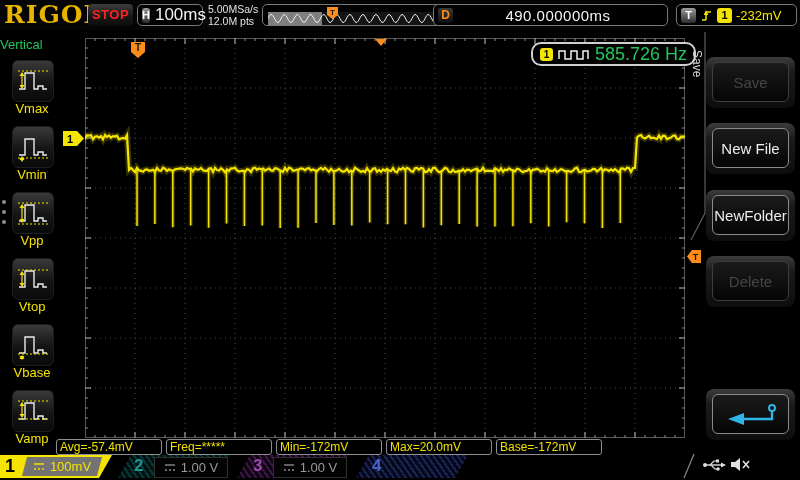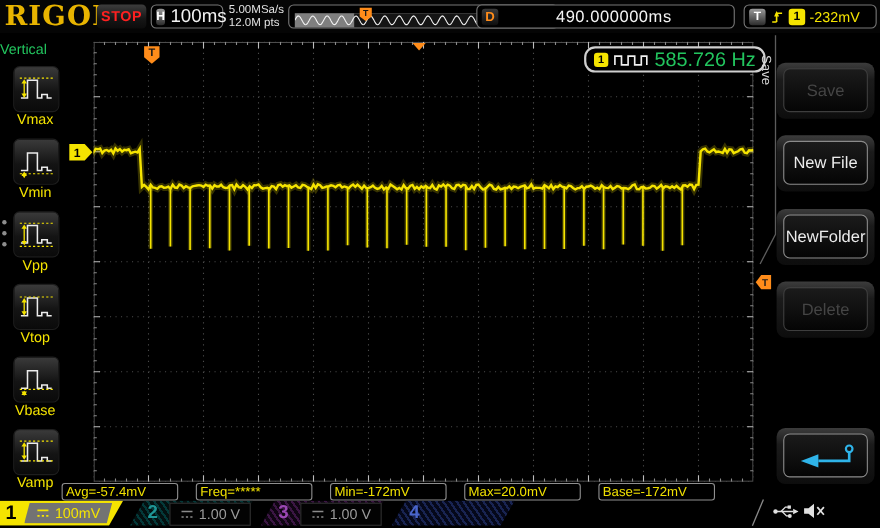--- a/index.html
+++ b/index.html
@@ -39,21 +39,21 @@
         background:linear-gradient(180deg,#3a3a3a,#141414 55%,#0a0a0a);}
   .sbtn svg{position:absolute;left:3px;top:4px;}
   .slabel{position:absolute;left:0;width:64px;text-align:center;font-size:13px;color:var(--ch1);}
   .pagedot{position:absolute;left:2px;width:4px;height:4px;border-radius:50%;background:#8d8d8d;}
   
   #display{position:absolute;left:85px;top:38px;width:600px;height:400px;background:#000;}
   #freqbox{position:absolute;left:531px;top:42px;height:20px;border:2px solid #cfcfcf;border-radius:10px;
         background:#000;display:flex;align-items:center;gap:5px;padding:0 7px;}
   #freqval{font-size:18px;color:#22c55e;}
   
-  #measures{position:absolute;left:56px;top:439px;display:flex;gap:16px;}
+  #measures{position:absolute;left:56px;top:439px;display:flex;gap:4px;}
   .mcell{width:101px;height:14px;border:1px solid #8f8f8f;border-radius:3px;background:#000;
         font-size:12px;line-height:14px;color:var(--meas);padding-left:3px;box-sizing:content-box;white-space:nowrap;overflow:hidden;}
   
   .chan{position:absolute;top:455px;height:23px;width:114px;}
   .chan .shape{position:absolute;inset:0;}
   #chan1 .shape{background:var(--ch1);clip-path:polygon(0 0,112px 0,99px 23px,0 23px);}
   .chan .num{position:absolute;top:1px;font-weight:bold;font-size:17px;}
   #chan1 .num{left:5px;color:#000;font-size:18px;}
   .chan .val{position:absolute;top:2px;height:19px;display:flex;align-items:center;gap:5px;font-size:13px;}
   #chan1 .val{left:22px;width:80px;background:#737373;clip-path:polygon(5px 0,80px 0,75px 19px,0 19px);

